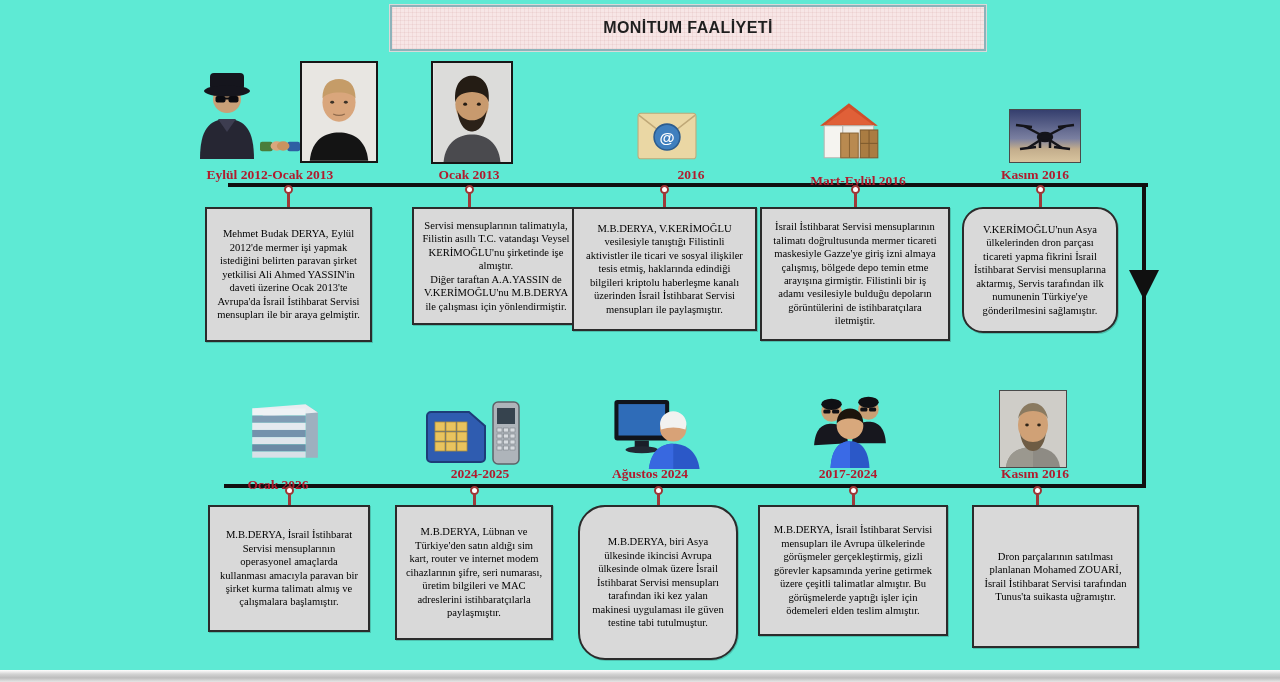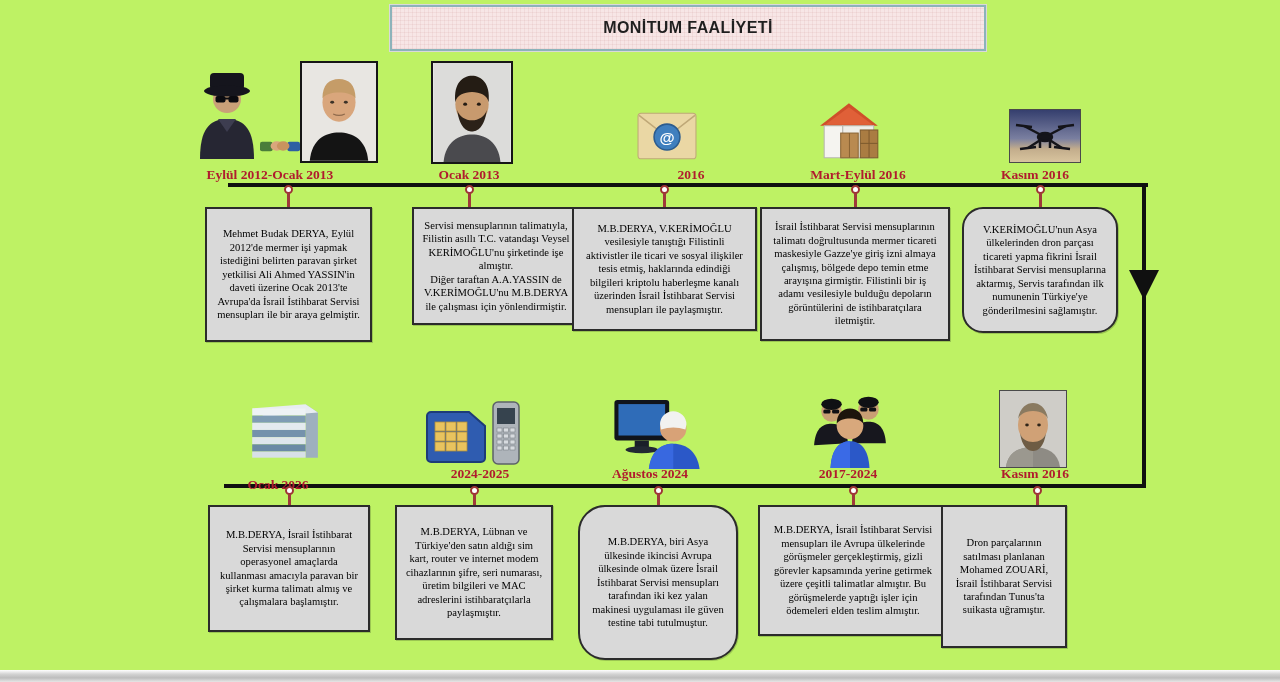--- a/index.html
+++ b/index.html
@@ -1,18 +1,18 @@
 <!DOCTYPE html>
 <html><head>
 <meta charset="utf-8">
 <style>
   * { margin:0; padding:0; box-sizing:border-box; }
   html,body { background:#ffffff; }
   body { font-family:"Liberation Serif", serif; }
-  .canvas { position:relative; width:1280px; height:682px; background:#bef264; overflow:hidden; }
+  .canvas { position:relative; width:1280px; height:682px; background:#5eead4; overflow:hidden; }
 
   .title-box {
     position:absolute; left:390px; top:5px; width:596px; height:46px;
     background:#f7e6e6; border:2px solid #8cb3ba; outline:1px solid #d9d9d9;
     display:flex; align-items:center; justify-content:center;
   }
   .title-box::before {
     content:""; position:absolute; inset:0; pointer-events:none;
     background:
       repeating-linear-gradient(0deg, rgba(205,150,150,.14) 0 1px, transparent 1px 4px),
@@ -249,21 +249,21 @@
       <path d="M18 28 C20 16 27 12 33 12 C39 12 46 16 48 28 C46 24 42 20 33 20 C24 20 20 24 18 28 Z" fill="#8a7a60"></path>
       <path d="M20 42 C22 56 28 60 33 60 C38 60 44 56 46 42 C43 54 23 54 20 42 Z" fill="#6e5c44"></path>
       <ellipse cx="27" cy="34" rx="1.8" ry="1.4" fill="#2e2418"></ellipse>
       <ellipse cx="39" cy="34" rx="1.8" ry="1.4" fill="#2e2418"></ellipse>
     </svg>
   </div>
 
   <div class="date" style="left:185px; top:167px; width:170px;">Eylül 2012-Ocak 2013</div>
   <div class="date" style="left:399px; top:167px; width:140px;">Ocak 2013</div>
   <div class="date" style="left:631px; top:167px; width:120px;">2016</div>
-  <div class="date" style="left:788px; top:167px; width:140px;">Mart-Eylül 2016</div>
+  <div class="date" style="left:788px; top:173px; width:140px;">Mart-Eylül 2016</div>
   <div class="date" style="left:965px; top:167px; width:140px;">Kasım 2016</div>
   <div class="date" style="left:208px; top:466px; width:140px;margin-top:11px;">Ocak 2026</div>
   <div class="date" style="left:410px; top:466px; width:140px;">2024-2025</div>
   <div class="date" style="left:580px; top:466px; width:140px;">Ağustos 2024</div>
   <div class="date" style="left:778px; top:466px; width:140px;font-family:Liberation Serif, serif;">2017-2024</div>
   <div class="date" style="left:965px; top:466px; width:140px;">Kasım 2016</div>
 
   <div class="dot" style="left:284px; top:185px;"></div>
   <div class="vred" style="left:287px; top:193px; height:14px;"></div>
   <div class="dot" style="left:464.5px; top:185px;"></div>
@@ -290,16 +290,16 @@
   <div class="box" style="left:385px; top:207px; width:168px; height:118px;margin-left:27px;">Servisi mensuplarının talimatıyla, Filistin asıllı T.C. vatandaşı Veysel KERİMOĞLU'nu şirketinde işe almıştır.
 Diğer taraftan A.A.YASSIN de V.KERİMOĞLU'nu M.B.DERYA ile çalışması için yönlendirmiştir.</div>
   <div class="box" style="left:572px; top:207px; width:185px; height:124px;">M.B.DERYA, V.KERİMOĞLU vesilesiyle tanıştığı Filistinli aktivistler ile ticari ve sosyal ilişkiler tesis etmiş, haklarında edindiği bilgileri kriptolu haberleşme kanalı üzerinden İsrail İstihbarat Servisi mensupları ile paylaşmıştır.</div>
   <div class="box" style="left:760px; top:207px; width:190px; height:134px;">İsrail İstihbarat Servisi mensuplarının talimatı doğrultusunda mermer ticareti maskesiyle Gazze'ye giriş izni almaya çalışmış, bölgede depo temin etme arayışına girmiştir. Filistinli bir iş adamı vesilesiyle bulduğu depoların görüntülerini de istihbaratçılara iletmiştir.</div>
   <div class="box" style="left:962px; top:207px; width:156px; height:126px;border-radius:21px;">V.KERİMOĞLU'nun Asya ülkelerinden dron parçası ticareti yapma fikrini İsrail İstihbarat Servisi mensuplarına aktarmış, Servis tarafından ilk numunenin Türkiye'ye gönderilmesini sağlamıştır.</div>
 
   <div class="box" style="left:208px; top:505px; width:162px; height:127px;">M.B.DERYA, İsrail İstihbarat Servisi mensuplarının operasyonel amaçlarda kullanması amacıyla paravan bir şirket kurma talimatı almış ve çalışmalara başlamıştır.</div>
   <div class="box" style="left:395px; top:505px; width:158px; height:135px;">M.B.DERYA, Lübnan ve Türkiye'den satın aldığı sim kart, router ve internet modem cihazlarının şifre, seri numarası, üretim bilgileri ve MAC adreslerini istihbaratçılarla paylaşmıştır.</div>
   <div class="box" style="left:578px; top:505px; width:160px; height:155px;border-radius:27px;">M.B.DERYA, biri Asya ülkesinde ikincisi Avrupa ülkesinde olmak üzere İsrail İstihbarat Servisi mensupları tarafından iki kez yalan makinesi uygulaması ile güven testine tabi tutulmuştur.</div>
   <div class="box" style="left:758px; top:505px; width:190px; height:131px;">M.B.DERYA, İsrail İstihbarat Servisi mensupları ile Avrupa ülkelerinde görüşmeler gerçekleştirmiş, gizli görevler kapsamında yerine getirmek üzere çeşitli talimatlar almıştır. Bu görüşmelerde yaptığı işler için ödemeleri elden teslim almıştır.</div>
-  <div class="box" style="left:941px; top:505px; width:126px; height:143px;">Dron parçalarının satılması planlanan Mohamed ZOUARİ, İsrail İstihbarat Servisi tarafından Tunus'ta suikasta uğramıştır.</div>
+  <div class="box" style="left:972px; top:505px; width:167px; height:143px;">Dron parçalarının satılması planlanan Mohamed ZOUARİ, İsrail İstihbarat Servisi tarafından Tunus'ta suikasta uğramıştır.</div>
 
   <div class="bottom-band"></div>
 </div>
 
 </body></html>

